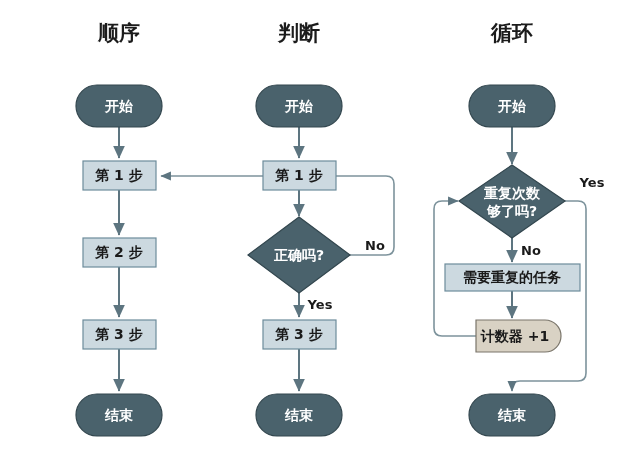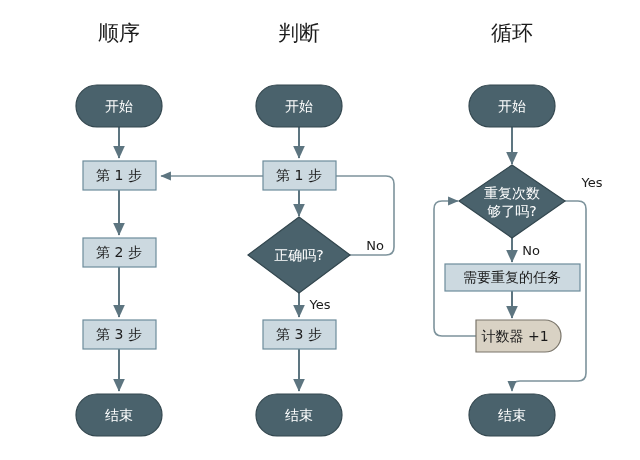--- a/index.html
+++ b/index.html
@@ -12,20 +12,21 @@
     height: 460px;
     font-family: "DejaVu Sans", "Liberation Sans", sans-serif;
     overflow: hidden;
     position: relative;
   }
   #diagram-root {
     position: absolute;
     left: 0; top: 0;
     width: 640px;
     height: 381px;
+    font-weight: bold;
   }
   svg.flow {
     position: absolute;
     left: 0; top: 0;
     width: 640px;
     height: 460px;
   }
   .col-title {
     font-size: 21px;
     fill: #1b1b1b;

